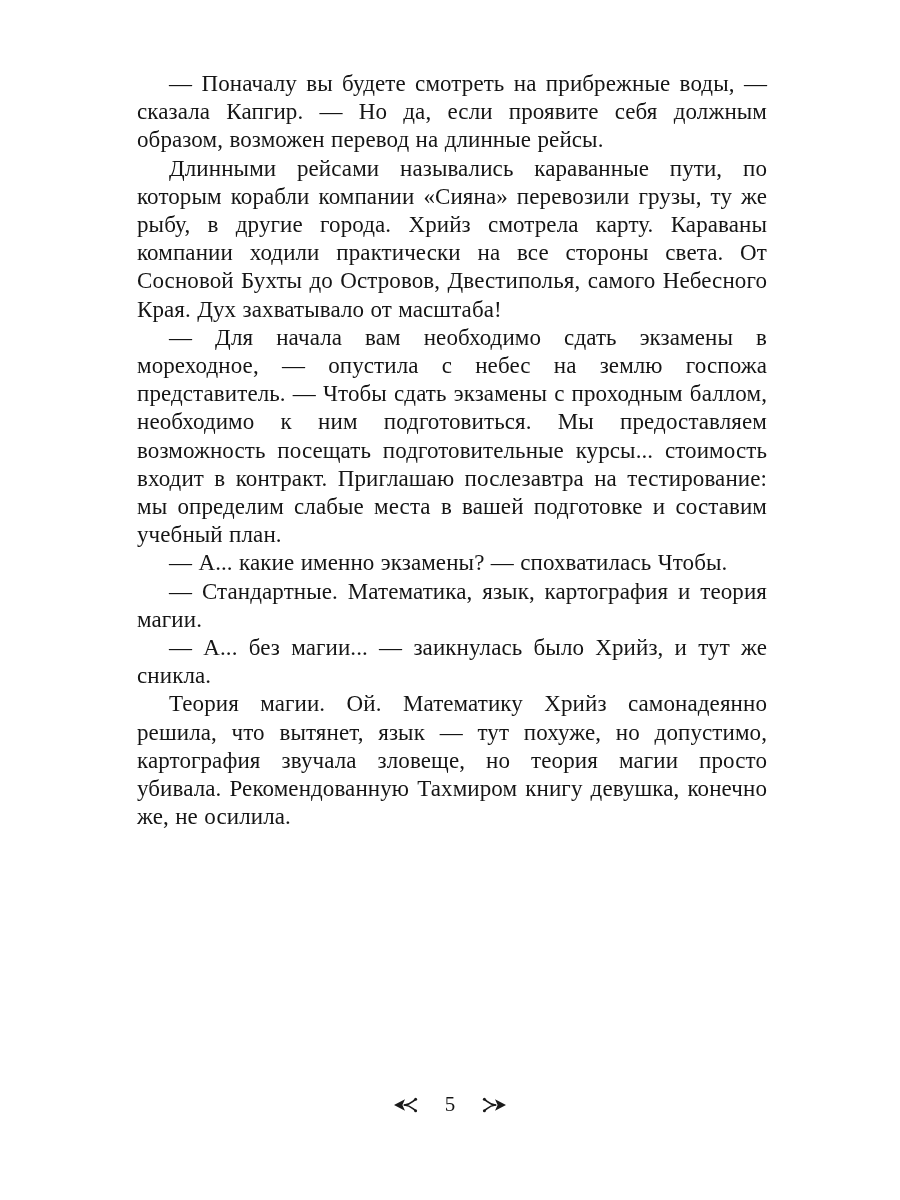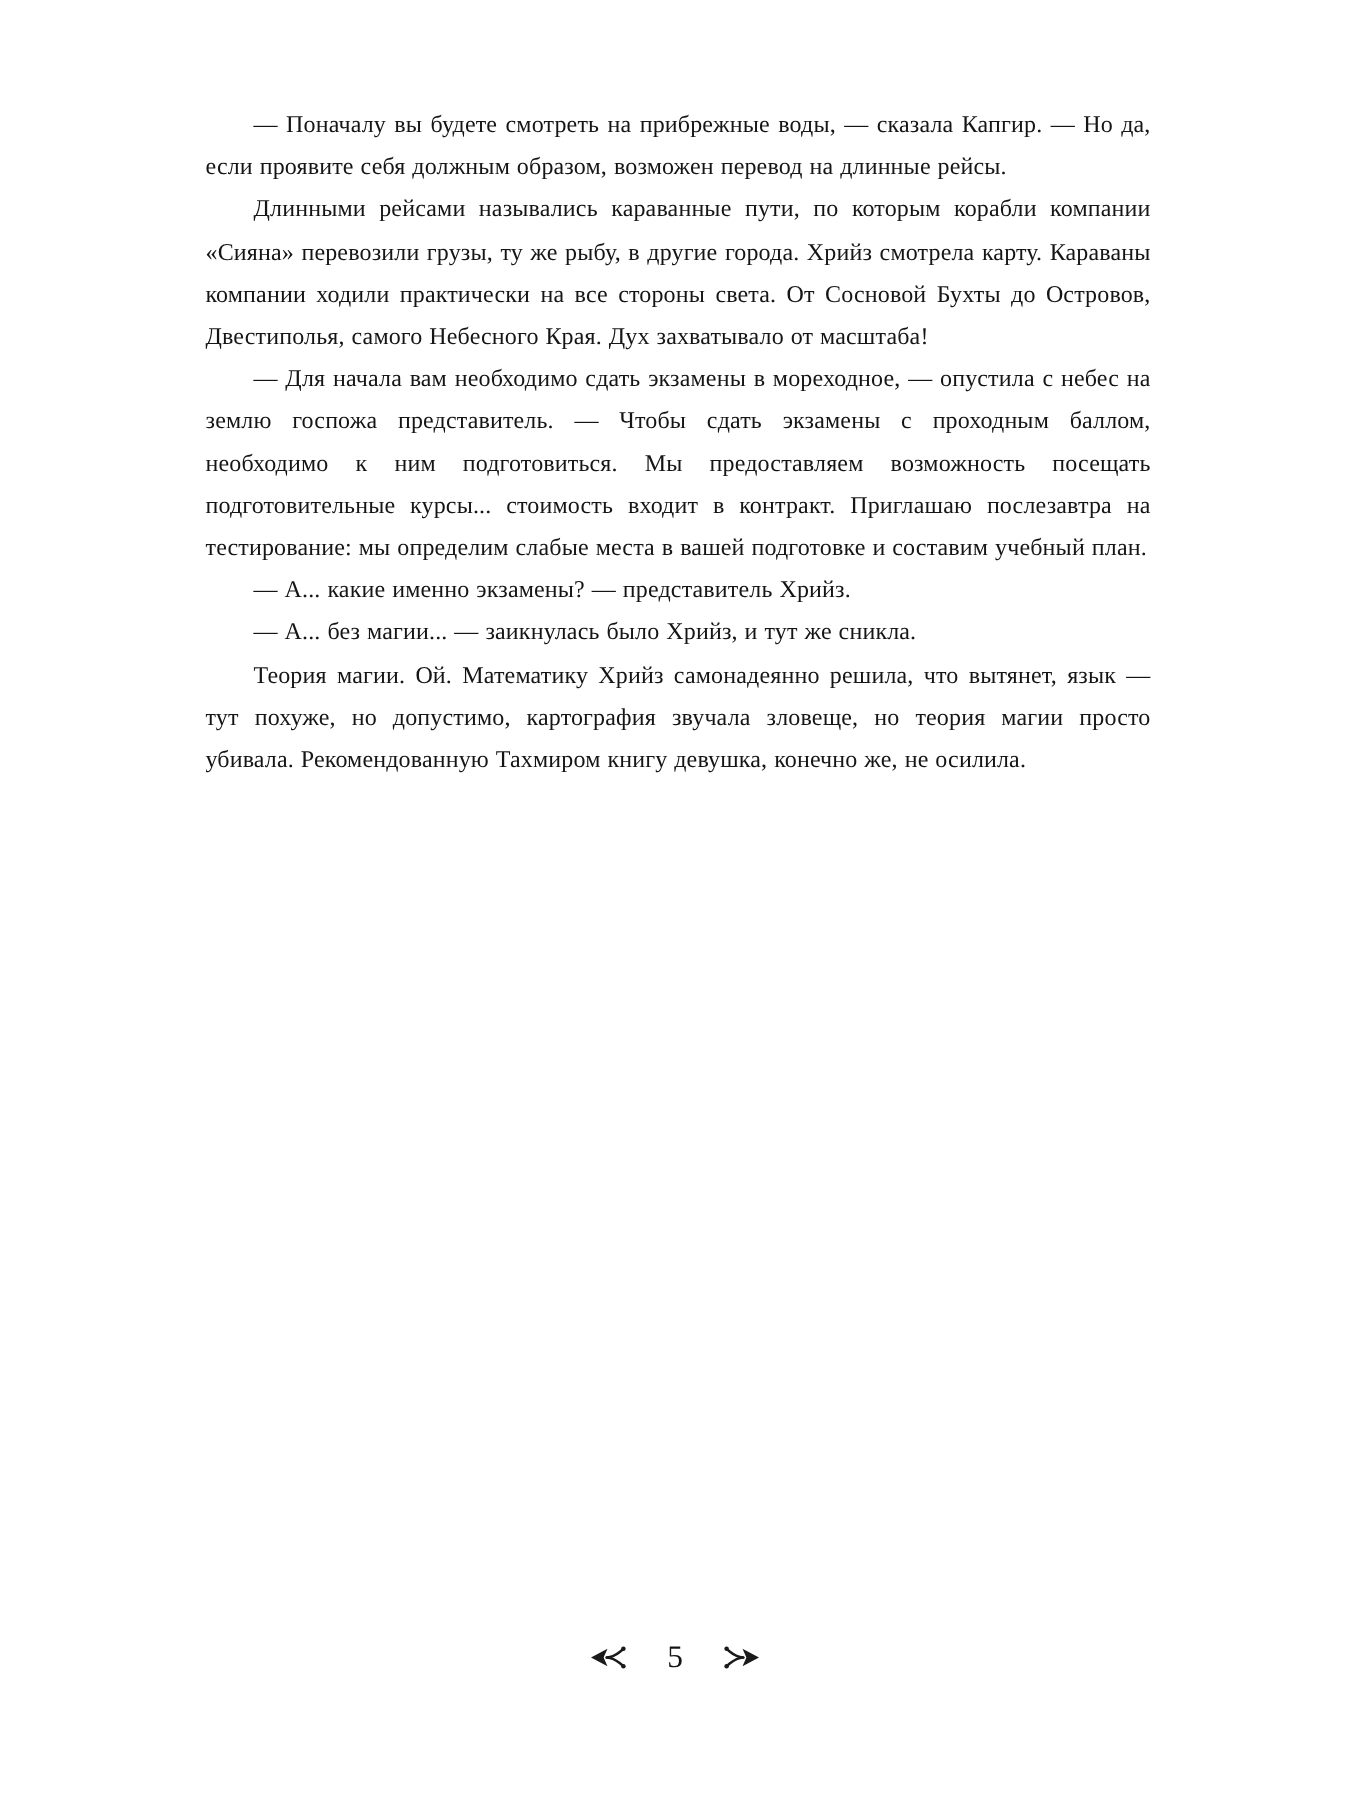--- a/index.html
+++ b/index.html
@@ -24,21 +24,21 @@
     position: absolute;
     top: 70px;
     left: 137px;
     width: 630px;
   }
   .text-block p {
     margin: 0;
     padding: 0;
     text-indent: 32px;
     text-align: justify;
-    font-size: 16px;
+    font-size: 23px;
     line-height: 28.2px;
     letter-spacing: 0.1px;
     word-spacing: 0.5px;
     hyphens: auto;
     -webkit-hyphens: auto;
   }
   .page-footer {
     position: absolute;
     left: 0;
     right: 0;
@@ -65,21 +65,22 @@
 </style>
 </head>
 <body>
 
 <div class="book-page">
 
   <main class="text-block">
     <p>— Поначалу вы будете смотреть на прибрежные воды, — сказала Капгир. — Но да, если проявите себя должным образом, возможен перевод на длинные рейсы.</p>
     <p>Длинными рейсами назывались караванные пути, по которым корабли компании «Сияна» перевозили грузы, ту же рыбу, в другие города. Хрийз смотрела карту. Караваны компании ходили практически на все стороны света. От Сосновой Бухты до Островов, Двестиполья, самого Небесного Края. Дух захватывало от масштаба!</p>
     <p>— Для начала вам необходимо сдать экзамены в мореходное, — опустила с небес на землю госпожа представитель. — Чтобы сдать экзамены с проходным баллом, необходимо к ним подготовиться. Мы предоставляем возможность посещать подготовительные курсы... стоимость входит в контракт. Приглашаю послезавтра на тестирование: мы определим слабые места в вашей подготовке и составим учебный план.</p>
-    <p>— А... какие именно экзамены? — представитель Хрийз.</p>
+    <p>— А... какие именно экзамены? — спохватилась Чтобы.</p>
+    <p>— Стандартные. Математика, язык, картография и теория магии.</p>
     <p>— А... без магии... — заикнулась было Хрийз, и тут же сникла.</p>
     <p>Теория магии. Ой. Математику Хрийз самонадеянно решила, что вытянет, язык — тут похуже, но допустимо, картография звучала зловеще, но теория магии просто убивала. Рекомендованную Тахмиром книгу девушка, конечно же, не осилила.</p>
   </main>
 
   <footer class="page-footer">
 
     <span class="ornament">
       <svg width="26" height="24" viewBox="0 0 26 24" xmlns="http://www.w3.org/2000/svg">
         <g transform="scale(-1,1) translate(-26,0)">
           <path d="M25,12 L14,6.2 L16.6,12 L14,17.8 Z" fill="#1a1a1a"></path>

